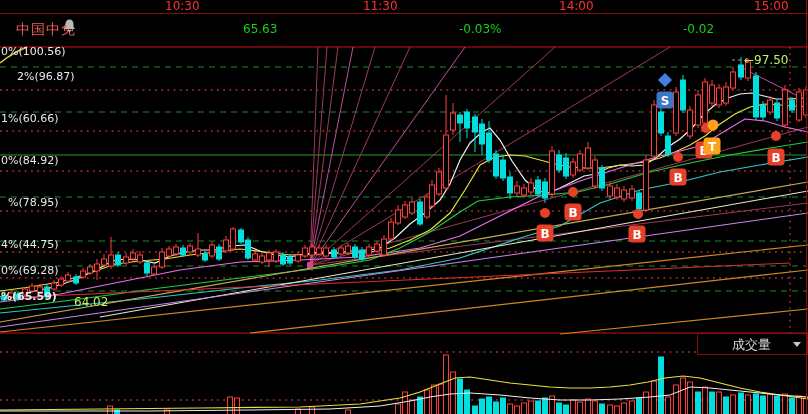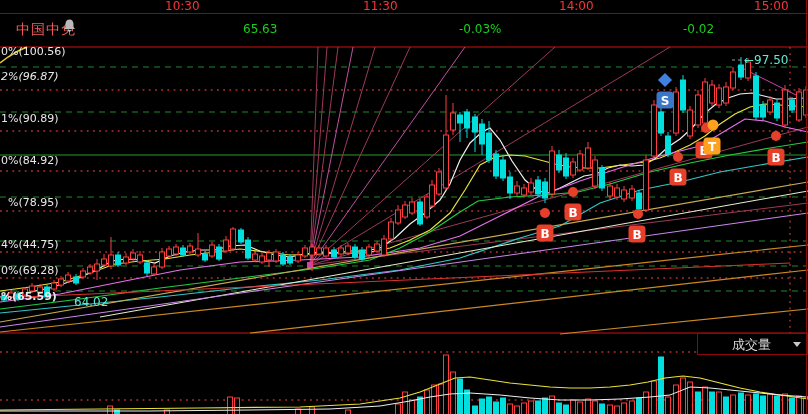--- a/index.html
+++ b/index.html
@@ -7,21 +7,21 @@
        font-family:"DejaVu Sans","Liberation Sans",sans-serif;}
   .abs{position:absolute;white-space:nowrap;}
   #timebar{position:absolute;top:0;left:0;width:808px;height:13px;}
   .time-label{position:absolute;top:-1px;font-size:12px;color:#ff3232;}
   #hborder-top{position:absolute;top:13px;left:0;width:808px;height:1px;background:#8a0a0a;}
   #titlebar{position:absolute;top:14px;left:0;width:808px;height:33px;}
   .stock-name{position:absolute;left:16px;top:7px;font-size:14px;color:#f25d5d;letter-spacing:1px;}
   .px{font-size:12px;color:#19cf19;}
   #chart{position:absolute;top:0;left:0;}
   .axis-label{position:absolute;font-size:11px;color:#e9e9e9;line-height:11px;}
-  .gray-label{position:absolute;font-size:12px;color:#5eead4;line-height:12px;}
+  .gray-label{position:absolute;font-size:12px;color:#bef264;line-height:12px;}
   #mavolbar{position:absolute;top:336px;left:3px;font-size:12px;line-height:14px;}
   #mavolbar span{vertical-align:top;}
   .c-cyan{color:#2adbdb}.c-yel{color:#e8e23a}.c-wht{color:#e9e9e9}
   .c-red{color:#ff3232}
   #volbox{position:absolute;left:697px;top:333px;width:109px;height:20px;
           border:1px solid #8a0a0a;background:#000;}
   #volbox .lbl{position:absolute;left:34px;top:2px;font-size:13px;color:#dcdcdc;}
   #volbox .tri{position:absolute;right:6px;top:8px;width:0;height:0;
                border-left:4px solid transparent;border-right:4px solid transparent;
                border-top:5px solid #c8c8c8;}
@@ -413,22 +413,22 @@
       <rect x="660" y="75" width="10" height="10" fill="#4080e0" transform="rotate(45 665 80)"></rect>
       <rect x="656.5" y="91.5" width="17" height="17" rx="3.5" fill="#3a77c8"></rect>
       <text x="665" y="104.5" text-anchor="middle" font-size="12" font-weight="bold" fill="#fff" font-family="DejaVu Sans, sans-serif">S</text>
       <rect x="703.5" y="137.5" width="17" height="17" rx="3.5" fill="#ffa01e"></rect>
       <text x="712" y="150.5" text-anchor="middle" font-size="12" font-weight="bold" fill="#fff" font-family="DejaVu Sans, sans-serif">T</text>
       <line x1="732" y1="60" x2="743" y2="60" stroke="#9a9a9a" stroke-width="1" stroke-dasharray="3 3"></line>
     </svg>
 
   <div id="price-labels">
       <div class="axis-label" style="left: 1px; top: 46px;">0%(100.56)</div>
-      <div class="axis-label" style="left: 1px; top: 71px; font-style: italic;">2%(96.87)</div>
-      <div class="axis-label" style="left: 1px; top: 113px;">1%(90.89)</div>
+      <div class="axis-label" style="left: 17px; top: 71px;">2%(96.87)</div>
+      <div class="axis-label" style="left: 1px; top: 113px;">1%(60.66)</div>
       <div class="axis-label" style="left: 1px; top: 155px;">0%(84.92)</div>
       <div class="axis-label" style="left: 8px; top: 197px;">%(78.95)</div>
       <div class="axis-label" style="left: 1px; top: 239px;">4%(44.75)</div>
       <div class="axis-label" style="left: 1px; top: 265px;">0%(69.28)</div>
       <div class="axis-label" style="left: 1px; top: 291px; font-weight: bold;">%(65.59)</div>
     </div>
 
   <div class="gray-label" id="high-pointer" style="left: 744px; top: 54px;">←97.50</div>
   <div class="gray-label" id="low-label" style="left: 74px; top: 296px;">64.02</div>
 

